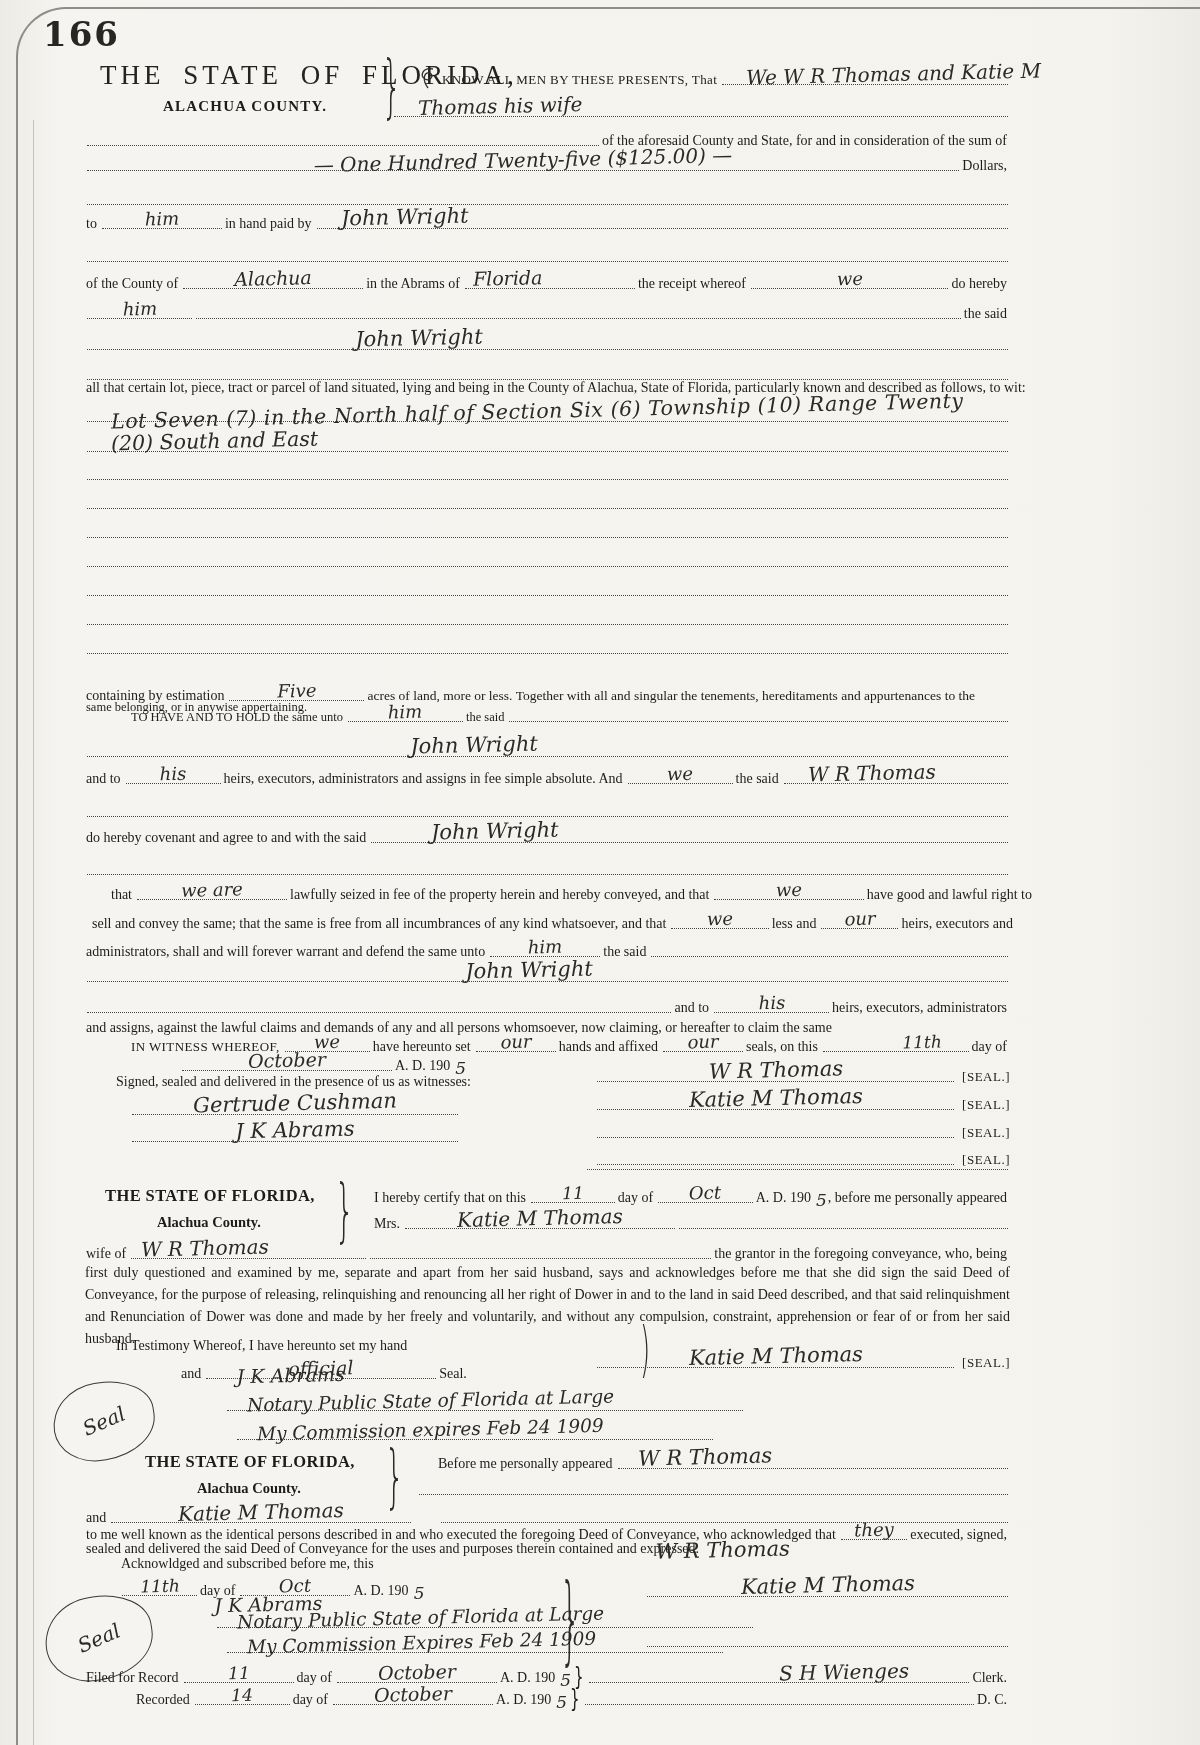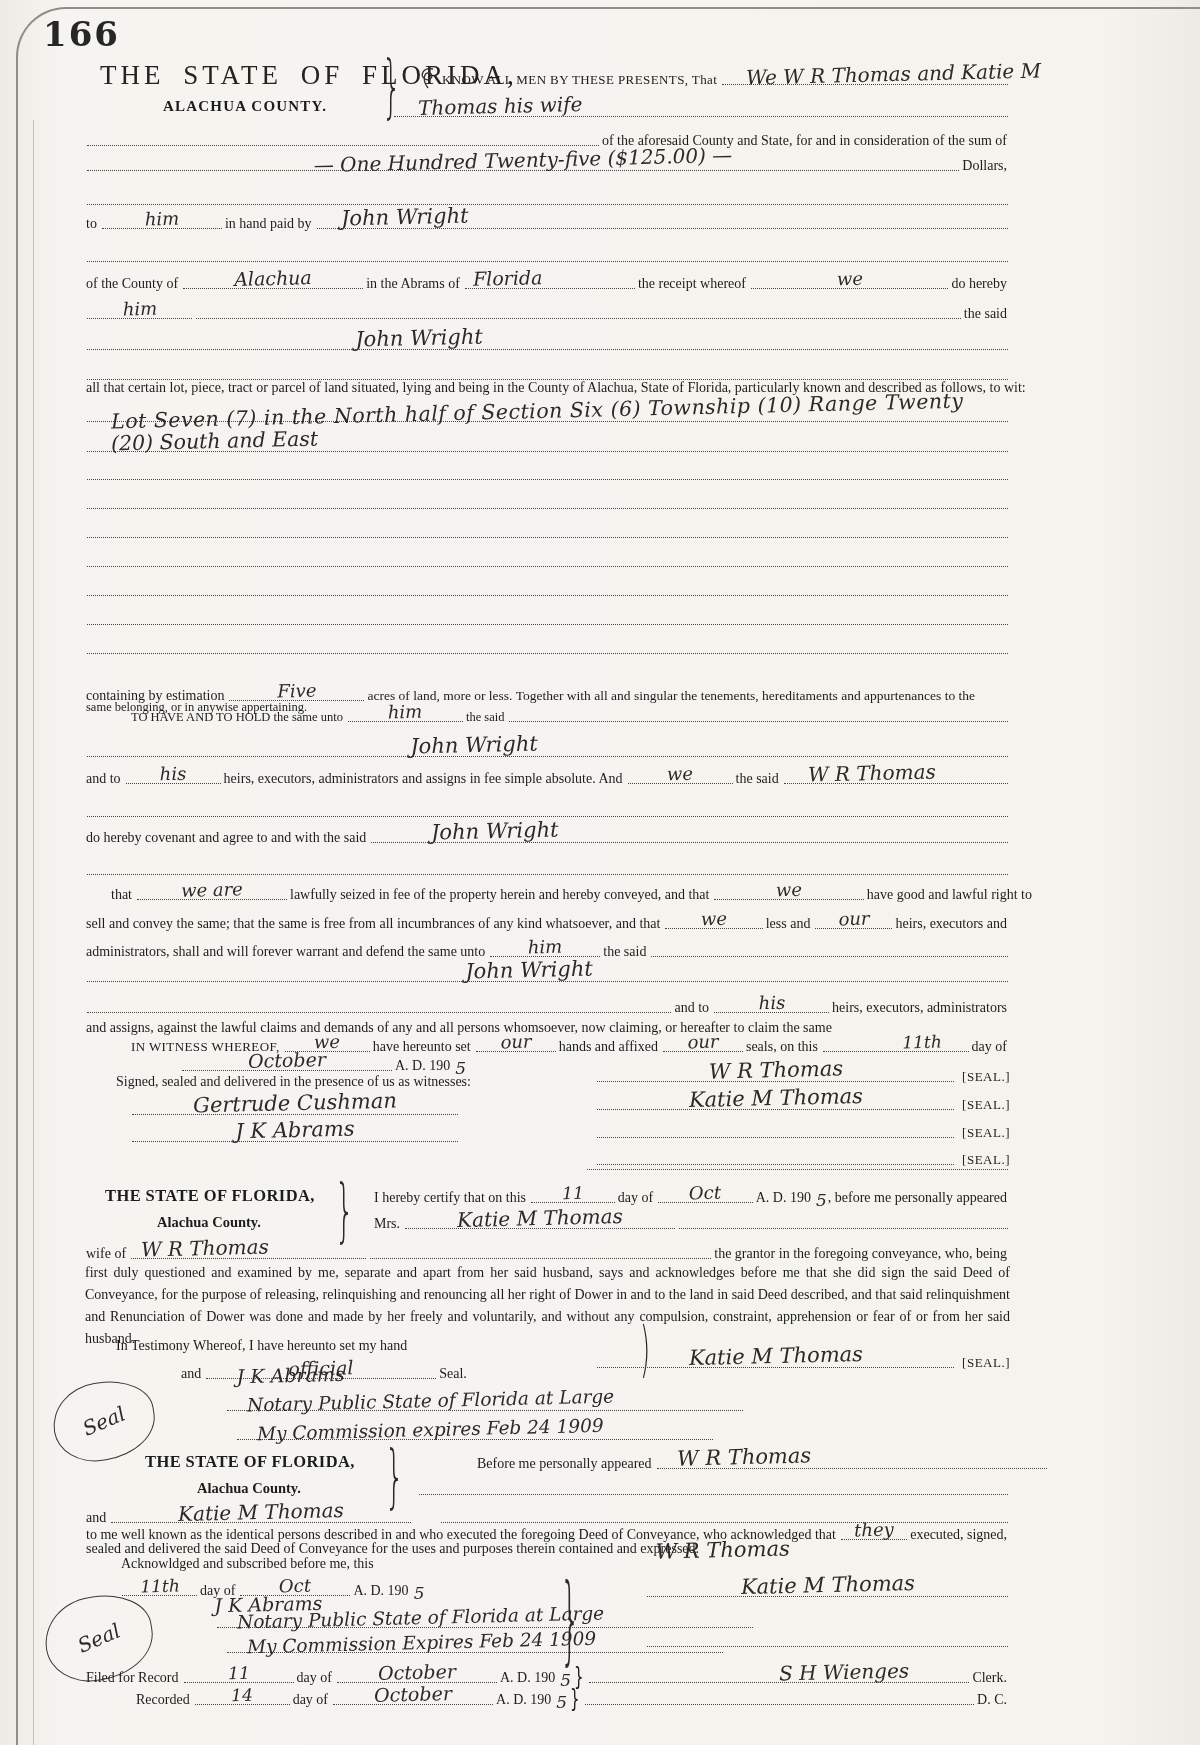--- a/index.html
+++ b/index.html
@@ -217,21 +217,21 @@
       <span class="lbl">that</span>
       <span class="blank" style="width:150px;">
           <span class="hw" style="font-size:18px;">we are</span>
         </span>
       <span class="lbl">lawfully seized in fee of the property herein and hereby conveyed, and that</span>
       <span class="fill">
           <span class="hw" style="font-size:18px;">we</span>
         </span>
       <span class="lbl">have good and lawful right to</span>
     </div>
-    <div class="line" style="left:0;top:910px;width:925px;">
+    <div class="line" style="left:6px;top:910px;width:925px;">
       <span class="lbl">sell and convey the same; that the same is free from all incumbrances of any kind whatsoever, and that</span>
       <span class="blank" style="width:120px;">
           <span class="hw" style="font-size:18px;">we</span>
         </span>
       <span class="lbl">less and</span>
       <span class="blank" style="width:95px;">
           <span class="hw" style="font-size:18px;">our</span>
         </span>
       <span class="lbl">heirs, executors and</span>
     </div>
@@ -386,21 +386,21 @@
     <div class="line" style="left:150px;top:1419px;width:480px;height:26px;">
       <span class="fill">
           <span class="hw l" style="left:20px;font-size:18.5px;">My Commission expires Feb 24 1909</span>
         </span>
     </div>
 
     <div style="position:absolute;left:0;top:1450px;width:925px;height:56px;">
       <div class="sect-title" style="left:60px;top:2px;">THE STATE OF FLORIDA,</div>
       <div class="sect-sub" style="left:112px;top:30px;">Alachua County.</div>
       <div class="brace" style="left:300px;top:8px;">}</div>
-      <div class="line" style="left:352px;top:0;width:573px;margin-left:39px;">
+      <div class="line" style="left:352px;top:0;width:573px;">
         <span class="lbl">Before me personally appeared</span>
         <span class="fill">
             <span class="hw l" style="left:20px;font-size:21px;">W R Thomas</span>
           </span>
       </div>
       <div class="line" style="left:332px;top:26px;width:593px;">
         <span class="fill"></span>
       </div>
     </div>
     <div class="line" style="left:0;top:1504px;width:925px;">

